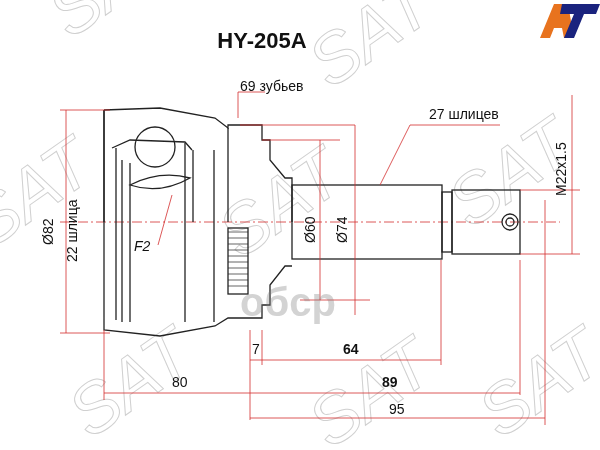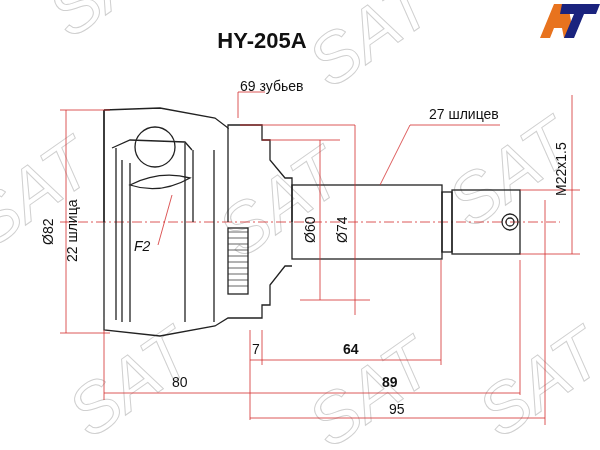--- a/index.html
+++ b/index.html
@@ -140,13 +140,14 @@
   <div class="lbl" style="left:134px;top:238px;font-style:italic;">F2</div>
   <div class="lbl vert" style="left:302px;top:243px;">Ø60</div>
   <div class="lbl vert" style="left:334px;top:243px;">Ø74</div>
 
   <div class="lbl" style="left:252px;top:341px;">7</div>
   <div class="lbl" style="left:343px;top:341px;font-weight:bold;">64</div>
   <div class="lbl" style="left:172px;top:374px;">80</div>
   <div class="lbl" style="left:382px;top:374px;font-weight:bold;">89</div>
   <div class="lbl" style="left:389px;top:401px;">95</div>
 
+  <div class="wm" style="left:240px;top:280px;">oбcp</div>
 </div>
 
 </body></html>

